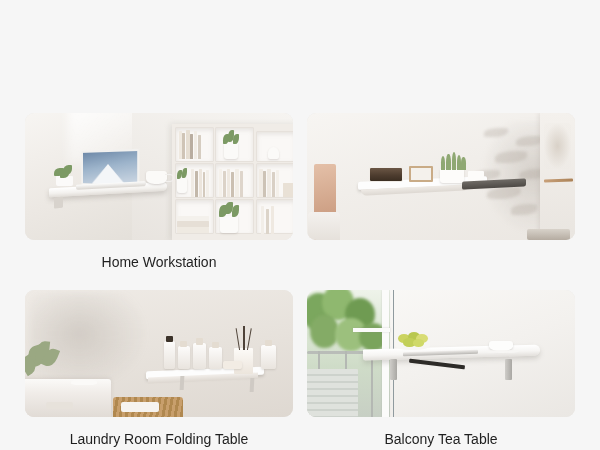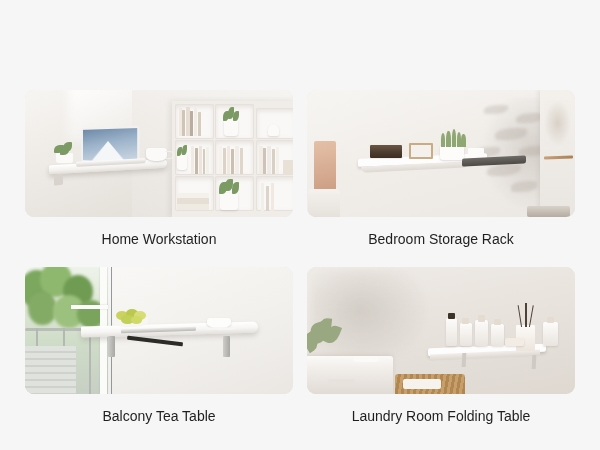--- a/index.html
+++ b/index.html
@@ -28,21 +28,21 @@
     text-align: center;
     font-size: 31px;
     font-weight: 700;
     letter-spacing: -0.4px;
     color: #f4511e;
     font-family: "Liberation Sans", sans-serif;
     line-height: 40px;
   }
   .grid {
     position: absolute;
-    top: 90px;
+    top: 113px;
     left: 25px;
     width: 550px;
     display: grid;
     grid-template-columns: 268px 268px;
     grid-column-gap: 14px;
     grid-row-gap: 18px;
   }
   .card {
     width: 268px;
   }
@@ -511,21 +511,64 @@
           <div class="s2-grass" style="left:52%;top:32%;width:1.6%;height:13%;"></div>
           <div class="s2-grass" style="left:54%;top:31%;width:1.6%;height:14%;"></div>
           <div class="s2-grass" style="left:56%;top:33%;width:1.6%;height:12%;"></div>
           <div class="s2-grass" style="left:57.6%;top:35%;width:1.6%;height:10%;"></div>
 
           <div class="s2-cup"></div>
           <div class="s2-tray"></div>
           <div class="s2-book"></div>
         </div>
       </div>
-      <div class="card-caption">Bedroom Storage Rack</div>
+    </div>
+
+    <div class="card">
+      <div class="card-figure">
+        <div class="scene">
+          <div class="s3-bg"></div>
+          <div class="s3-shadow"></div>
+
+          <div class="s3-plant" style="left:1%;top:44%;width:6%;height:16%;transform:rotate(-18deg);"></div>
+          <div class="s3-plant" style="left:4%;top:40%;width:5%;height:18%;transform:rotate(6deg);"></div>
+          <div class="s3-plant" style="left:7%;top:46%;width:5%;height:15%;transform:rotate(22deg);"></div>
+          <div class="s3-plant" style="left:-1%;top:52%;width:5%;height:14%;transform:rotate(-32deg);"></div>
+
+          <div class="s3-washer"></div>
+          <div class="s3-washer-panel"></div>
+          <div class="s3-towel"></div>
+          <div class="s3-basket"></div>
+          <div class="s3-basket-lin"></div>
+
+          <div class="shelf-board s3-shelf"></div>
+          <div class="s3-shelf-front"></div>
+          <div class="bracket" style="left:58%;top:68%;width:1.6%;height:11%;transform:skewX(-3deg);"></div>
+          <div class="bracket" style="left:84%;top:69%;width:1.6%;height:11%;transform:skewX(-3deg);"></div>
+
+          <div class="s3-bot" style="left:52%;top:40%;width:4%;height:22%;"></div>
+          <div class="s3-cap" style="left:52.7%;top:36%;width:2.6%;height:5%;background:#3b3229;"></div>
+          <div class="s3-bot" style="left:57%;top:44%;width:4.5%;height:18%;"></div>
+          <div class="s3-cap" style="left:58%;top:40%;width:2.6%;height:5%;"></div>
+          <div class="s3-bot" style="left:62.5%;top:42%;width:5%;height:20%;"></div>
+          <div class="s3-cap" style="left:63.8%;top:38%;width:2.6%;height:5%;"></div>
+          <div class="s3-bot" style="left:68.5%;top:45%;width:5%;height:17%;"></div>
+          <div class="s3-cap" style="left:69.8%;top:41%;width:2.6%;height:5%;"></div>
+          <div class="s3-bot" style="left:88%;top:43%;width:5.5%;height:19%;"></div>
+          <div class="s3-cap" style="left:89.6%;top:39%;width:2.6%;height:5%;"></div>
+
+          <div class="s3-diff"></div>
+          <div class="s3-stick" style="left:80%;top:30%;height:17%;transform:rotate(-9deg);"></div>
+          <div class="s3-stick" style="left:81.5%;top:28%;height:19%;"></div>
+          <div class="s3-stick" style="left:83%;top:30%;height:17%;transform:rotate(10deg);"></div>
+
+          <div class="s3-bot" style="left:74%;top:56%;width:7%;height:6%;border-radius:2px;background:#f2ece4;"></div>
+        </div>
+      </div>
+      <div class="card-caption">Laundry Room Folding Table</div>
     </div>
 
     <div class="card">
       <div class="card-figure">
         <div class="scene">
           <div class="s4-bg"></div>
           <div class="s4-outdoor">
             <div class="s4-tree" style="left:-6%;top:2%;width:40%;height:30%;"></div>
             <div class="s4-tree" style="left:18%;top:-4%;width:38%;height:28%;background:#8fb86f;"></div>
             <div class="s4-tree" style="left:46%;top:6%;width:36%;height:26%;background:#6f9b52;"></div>
@@ -556,58 +599,14 @@
           <div class="s4-fruit" style="left:39.5%;top:38.5%;width:4%;height:6%;background:#cfd968;"></div>
 
           <div class="s4-mag"></div>
           <div class="s4-teacup"></div>
           <div class="s4-saucer"></div>
         </div>
       </div>
       <div class="card-caption">Balcony Tea Table</div>
     </div>
 
-    <div class="card">
-      <div class="card-figure">
-        <div class="scene">
-          <div class="s3-bg"></div>
-          <div class="s3-shadow"></div>
-
-          <div class="s3-plant" style="left:1%;top:44%;width:6%;height:16%;transform:rotate(-18deg);"></div>
-          <div class="s3-plant" style="left:4%;top:40%;width:5%;height:18%;transform:rotate(6deg);"></div>
-          <div class="s3-plant" style="left:7%;top:46%;width:5%;height:15%;transform:rotate(22deg);"></div>
-          <div class="s3-plant" style="left:-1%;top:52%;width:5%;height:14%;transform:rotate(-32deg);"></div>
-
-          <div class="s3-washer"></div>
-          <div class="s3-washer-panel"></div>
-          <div class="s3-towel"></div>
-          <div class="s3-basket"></div>
-          <div class="s3-basket-lin"></div>
-
-          <div class="shelf-board s3-shelf"></div>
-          <div class="s3-shelf-front"></div>
-          <div class="bracket" style="left:58%;top:68%;width:1.6%;height:11%;transform:skewX(-3deg);"></div>
-          <div class="bracket" style="left:84%;top:69%;width:1.6%;height:11%;transform:skewX(-3deg);"></div>
-
-          <div class="s3-bot" style="left:52%;top:40%;width:4%;height:22%;"></div>
-          <div class="s3-cap" style="left:52.7%;top:36%;width:2.6%;height:5%;background:#3b3229;"></div>
-          <div class="s3-bot" style="left:57%;top:44%;width:4.5%;height:18%;"></div>
-          <div class="s3-cap" style="left:58%;top:40%;width:2.6%;height:5%;"></div>
-          <div class="s3-bot" style="left:62.5%;top:42%;width:5%;height:20%;"></div>
-          <div class="s3-cap" style="left:63.8%;top:38%;width:2.6%;height:5%;"></div>
-          <div class="s3-bot" style="left:68.5%;top:45%;width:5%;height:17%;"></div>
-          <div class="s3-cap" style="left:69.8%;top:41%;width:2.6%;height:5%;"></div>
-          <div class="s3-bot" style="left:88%;top:43%;width:5.5%;height:19%;"></div>
-          <div class="s3-cap" style="left:89.6%;top:39%;width:2.6%;height:5%;"></div>
-
-          <div class="s3-diff"></div>
-          <div class="s3-stick" style="left:80%;top:30%;height:17%;transform:rotate(-9deg);"></div>
-          <div class="s3-stick" style="left:81.5%;top:28%;height:19%;"></div>
-          <div class="s3-stick" style="left:83%;top:30%;height:17%;transform:rotate(10deg);"></div>
-
-          <div class="s3-bot" style="left:74%;top:56%;width:7%;height:6%;border-radius:2px;background:#f2ece4;"></div>
-        </div>
-      </div>
-      <div class="card-caption">Laundry Room Folding Table</div>
-    </div>
-
   </div>
 </div>
 
 </body></html>

